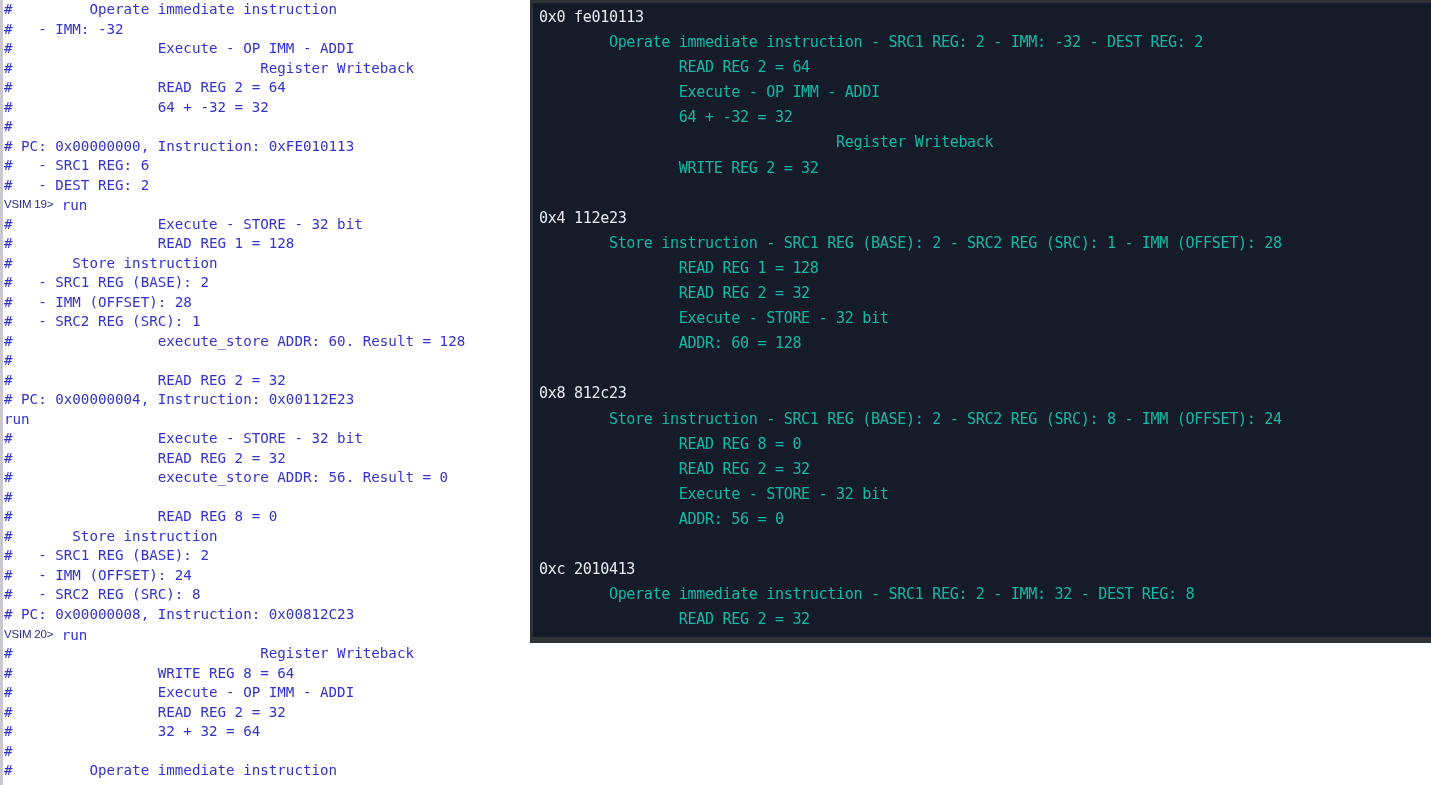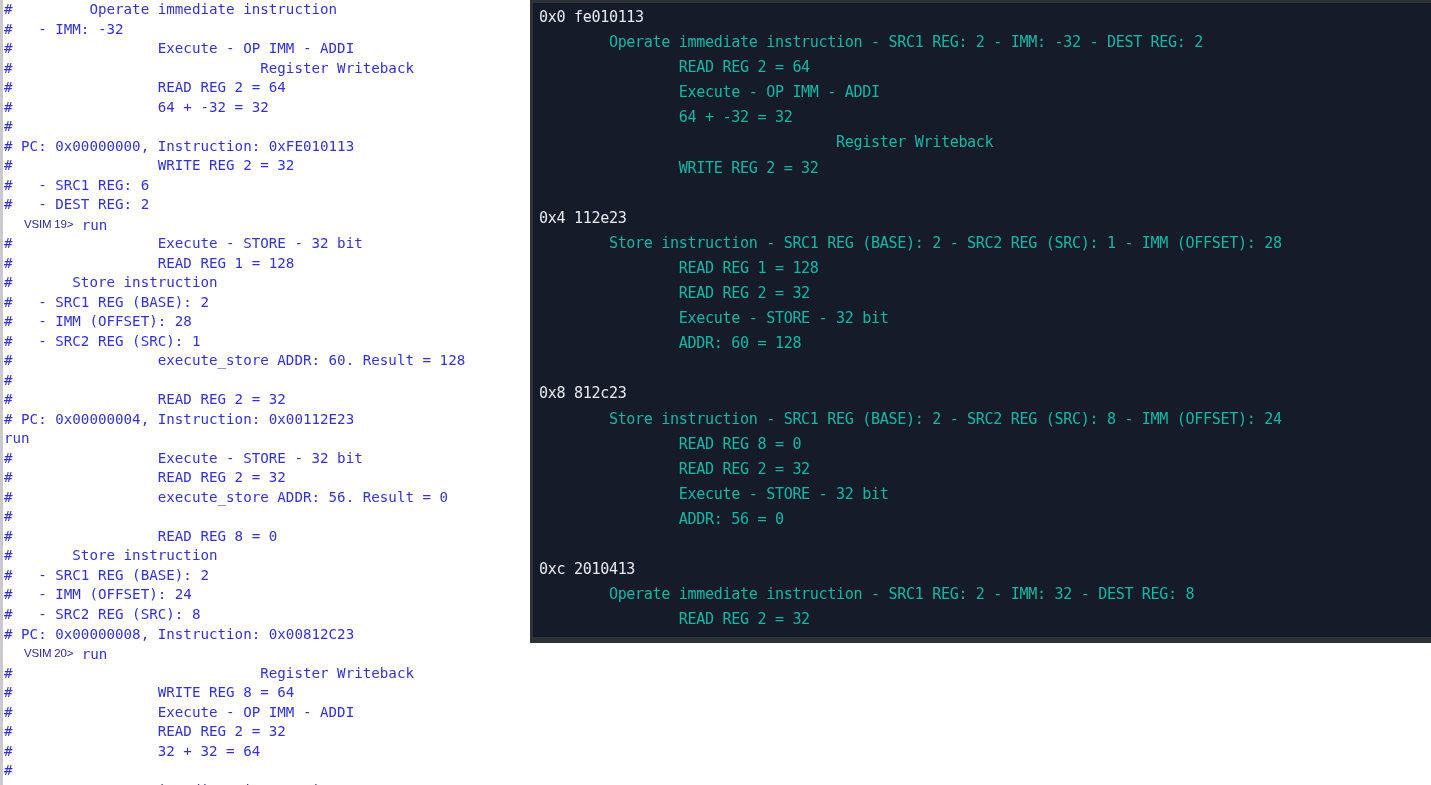--- a/index.html
+++ b/index.html
@@ -49,21 +49,20 @@
     color: #3333cc;
     letter-spacing: 0px;
     overflow: hidden;
   }
   .t-line .body {
     color: #3333cc;
   }
   
   .t-line.prompt {
     color: #1a1a99;
-    padding-left: 20px;
   }
   .t-line .vsim-prefix {
     font-family: "Liberation Sans", sans-serif;
     font-size: 11.5px;
     font-stretch: condensed;
     letter-spacing: -0.2px;
     color: #2a2a8c;
     vertical-align: 2px;
   }
   .t-line .vsim-cmd {
@@ -117,21 +116,20 @@
   <div id="transcript-gutter-border"></div>
   <div id="transcript-lines">
       <div class="t-line"><span class="body">#         Operate immediate instruction</span></div>
       <div class="t-line"><span class="body">#   - IMM: -32</span></div>
       <div class="t-line"><span class="body">#                 Execute - OP IMM - ADDI</span></div>
       <div class="t-line"><span class="body">#                             Register Writeback</span></div>
       <div class="t-line"><span class="body">#                 READ REG 2 = 64</span></div>
       <div class="t-line"><span class="body">#                 64 + -32 = 32</span></div>
       <div class="t-line"><span class="body">#</span></div>
       <div class="t-line"><span class="body"># PC: 0x00000000, Instruction: 0xFE010113</span></div>
-      <div class="t-line"><span class="body">#                 WRITE REG 2 = 32</span></div>
       <div class="t-line"><span class="body">#   - SRC1 REG: 6</span></div>
       <div class="t-line"><span class="body">#   - DEST REG: 2</span></div>
       <div class="t-line prompt"><span class="vsim-prefix">VSIM 19&gt;</span> <span class="vsim-cmd">run</span></div>
       <div class="t-line"><span class="body">#                 Execute - STORE - 32 bit</span></div>
       <div class="t-line"><span class="body">#                 READ REG 1 = 128</span></div>
       <div class="t-line"><span class="body">#       Store instruction</span></div>
       <div class="t-line"><span class="body">#   - SRC1 REG (BASE): 2</span></div>
       <div class="t-line"><span class="body">#   - IMM (OFFSET): 28</span></div>
       <div class="t-line"><span class="body">#   - SRC2 REG (SRC): 1</span></div>
       <div class="t-line"><span class="body">#                 execute_store ADDR: 60. Result = 128</span></div>

